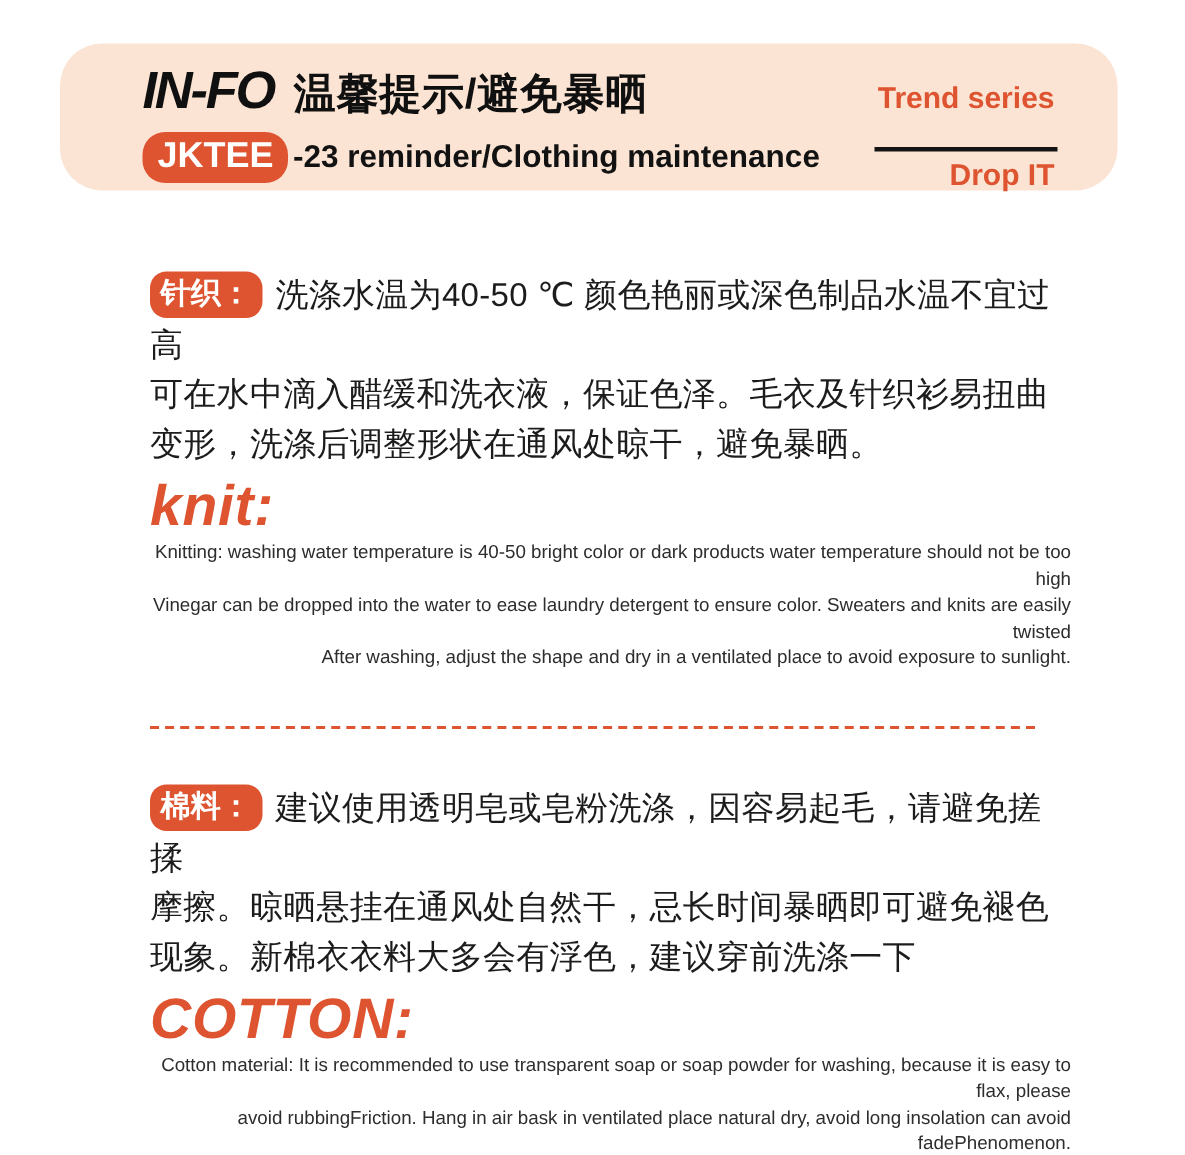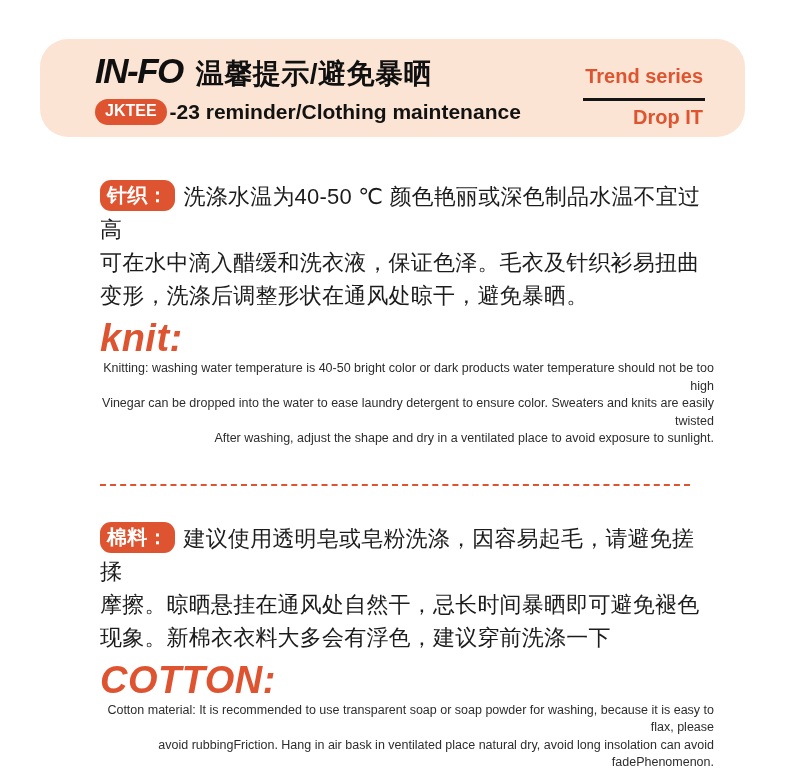--- a/index.html
+++ b/index.html
@@ -13,21 +13,21 @@
   html,body{width:790px;height:770px;}
   body{
     background:#ffffff;
     font-family:"Liberation Sans","DejaVu Sans",sans-serif;
     position:relative;
     overflow:hidden;
   }
   
   .band{
     position:absolute;
-    left:40px; top:39px;
+    left:40px; top:29px;
     width:705px; height:98px;
     background:var(--band-bg);
     border-radius:28px;
     display:flex;
     justify-content:space-between;
   }
   .band-left{padding:12px 0 0 55px;}
   .title-row{display:flex;align-items:baseline;gap:13px;}
   .logo{
     font-size:35px;
@@ -40,21 +40,21 @@
     font-size:28px;
     font-weight:900;
     color:var(--ink);
     letter-spacing:0.5px;
   }
   .sub-row{margin-top:6px;display:flex;align-items:center;}
   .pill{
     display:inline-block;
     background:var(--accent);
     color:#ffffff;
-    font-size:16px;
+    font-size:24px;
     font-weight:700;
     line-height:1;
     padding:4px 10px 6px;
     border-radius:15px;
   }
   .sub-text{
     font-size:21px;
     font-weight:600;
     color:#121212;
     margin-left:3px;
@@ -62,21 +62,21 @@
   }
   .band-right{
     padding:26px 40px 0 0;
     text-align:right;
   }
   .trend{
     display:inline-block;
     color:var(--accent);
     font-size:20px;
     font-weight:700;
-    padding:0 2px 10px;
+    padding:0 2px 20px;
     border-bottom:3px solid #141414;
   }
   .drop{
     color:var(--accent);
     font-size:20px;
     font-weight:700;
     margin-top:5px;
     padding-right:2px;
   }
   

